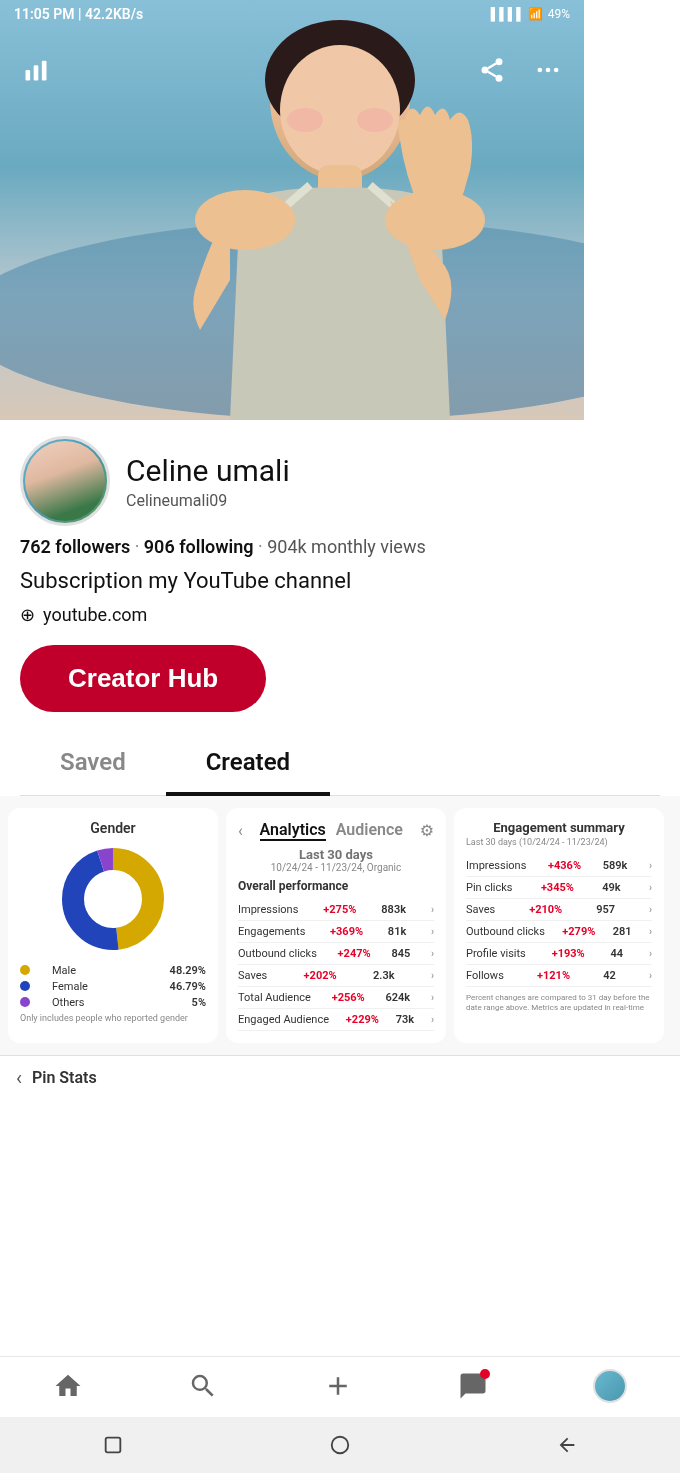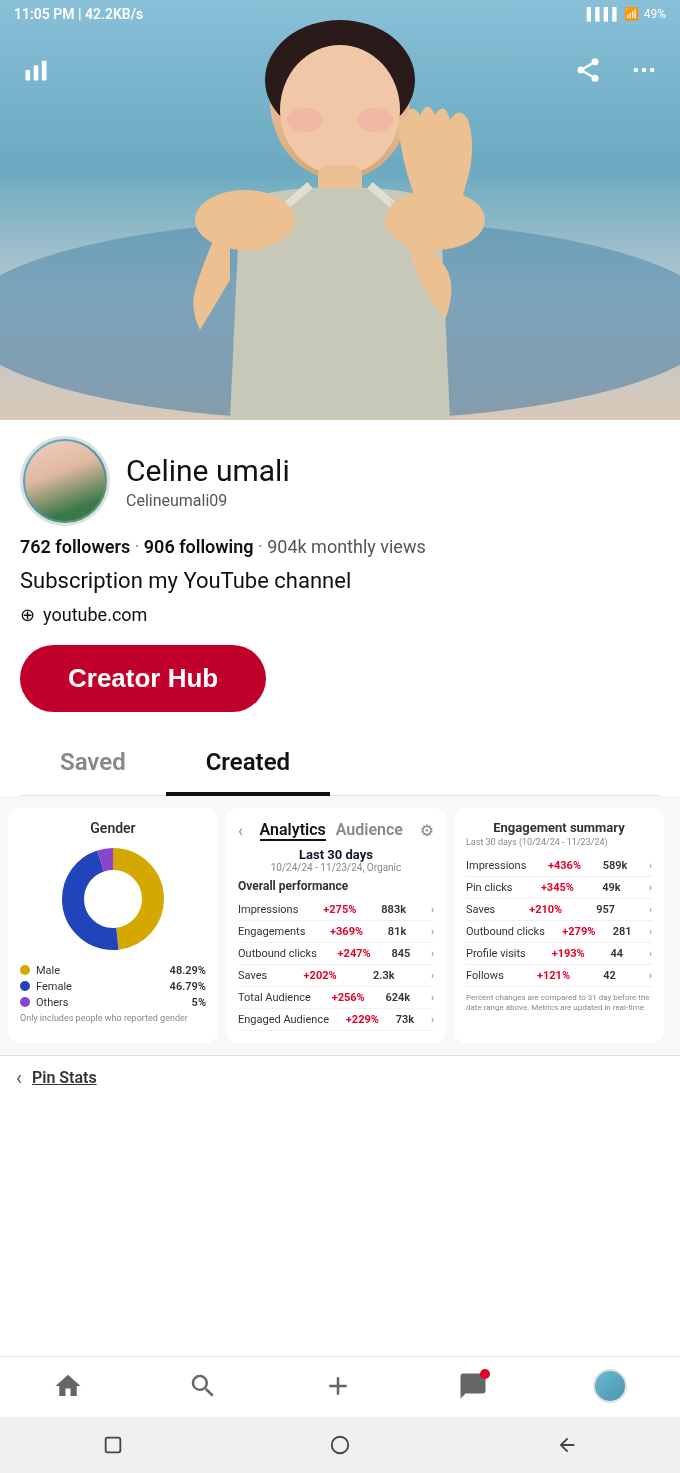--- a/index.html
+++ b/index.html
@@ -31,21 +31,21 @@
     .status-icons {
       display: flex;
       align-items: center;
       gap: 4px;
       color: #fff;
       font-size: 12px;
     }
 
     
     .hero-image {
-      width: 680px;
+      width: 584px;
       height: 420px;
       background: linear-gradient(180deg, #7ab8d0 0%, #4a8aab 30%, #8bafc0 60%, #c8b8a8 100%);
       position: relative;
       overflow: hidden;
     }
     .hero-overlay-figure {
       width: 100%;
       height: 100%;
       background: linear-gradient(160deg, #9dc5d5 0%, #6a9fb5 25%, #b8a090 60%, #d4b8a0 100%);
       display: flex;
@@ -218,21 +218,21 @@
       text-align: center;
     }
     .donut-chart {
       width: 110px;
       height: 110px;
       margin: 0 auto 10px auto;
     }
     .legend-item {
       display: flex;
       align-items: center;
-      gap: 6px;
+      gap: 22px;
       font-size: 11px;
       color: #333;
       margin-bottom: 3px;
     }
     .legend-dot {
       width: 10px;
       height: 10px;
       border-radius: 50%;
       flex-shrink: 0;
     }
@@ -267,21 +267,21 @@
       color: #888;
       cursor: pointer;
     }
     .analytics-tab.active {
       color: #111;
       border-bottom: 2px solid #111;
     }
     .analytics-period {
       font-size: 13px;
       font-weight: 700;
-      color: #0f172a;
+      color: #737373;
       text-align: center;
     }
     .analytics-subperiod {
       font-size: 10px;
       color: #888;
       text-align: center;
       margin-bottom: 6px;
     }
     .analytics-section-title {
       font-size: 12px;
@@ -360,21 +360,20 @@
     .pin-stats-back {
       font-size: 20px;
       color: #555;
       margin-right: 10px;
       cursor: pointer;
     }
     .pin-stats-label {
       font-size: 16px;
       font-weight: 600;
       color: #333;
-      text-decoration: underline;
     }
 
     
     .bottom-nav {
       position: fixed;
       bottom: 60px;
       left: 0;
       width: 680px;
       background: #fff;
       display: flex;

